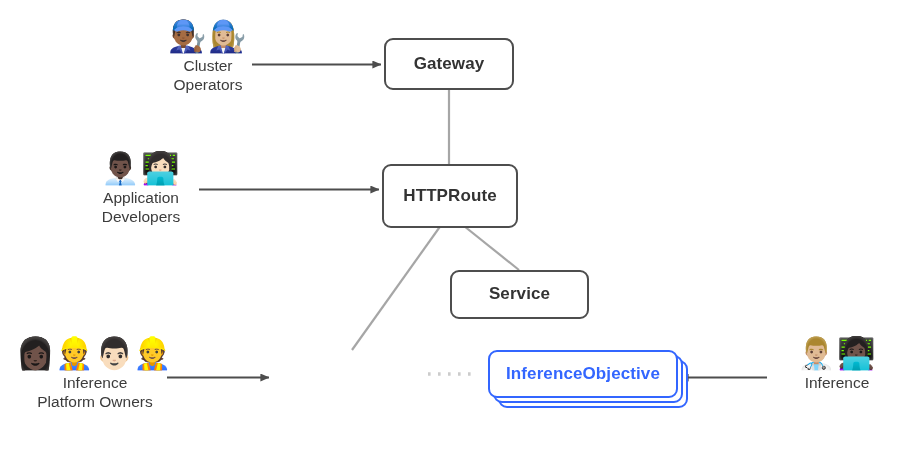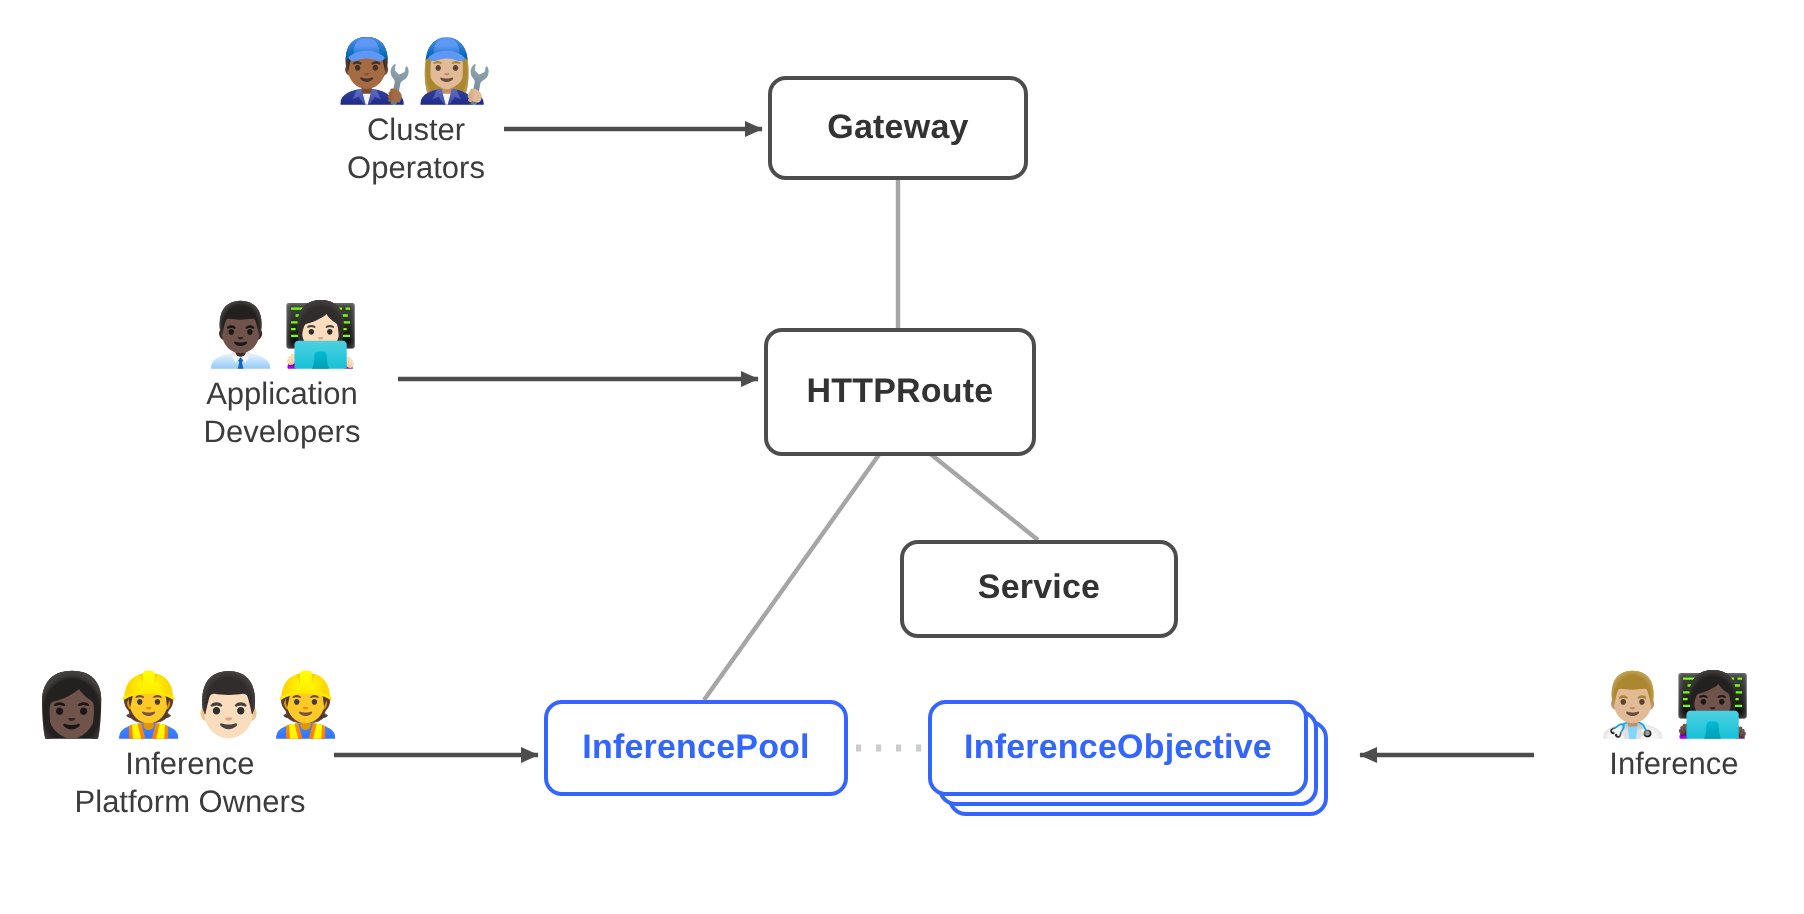--- a/index.html
+++ b/index.html
@@ -133,25 +133,22 @@
   </div>
 
   <div class="node node-dark" style="left:382px; top:164px; width:136px; height:64px;">
     <span class="node-label">HTTPRoute</span>
   </div>
 
   <div class="node node-dark" style="left:450px; top:270px; width:139px; height:49px;align-items:center;">
     <span class="node-label">Service</span>
   </div>
 
-  <div class="node node-blue" style="left:272px; top:350px; width:152px; height:48px;">
-    <span class="node-label">InferencePool</span>
-  </div>
 
-  <div class="stack-wrap" style="left:464px; top:350px; width:237px; height:60px;">
+  <div class="stack-wrap" style="left:488px; top:350px; width:237px; height:60px;">
     <div class="stack-shadow" style="left:10px; top:10px; width:190px; height:48px;"></div>
     <div class="stack-shadow" style="left:5px; top:5px; width:190px; height:48px;"></div>
     <div class="node node-blue stack-front" style="left:0px; top:0px; width:190px; height:48px;">
       <span class="node-label">InferenceObjective</span>
     </div>
   </div>
 
   <div class="persona" style="left:150px; top:20px; width:116px;">
     <div class="persona-emoji">👨🏾‍🔧👩🏼‍🔧</div>
     <div class="persona-label">Cluster</div>

